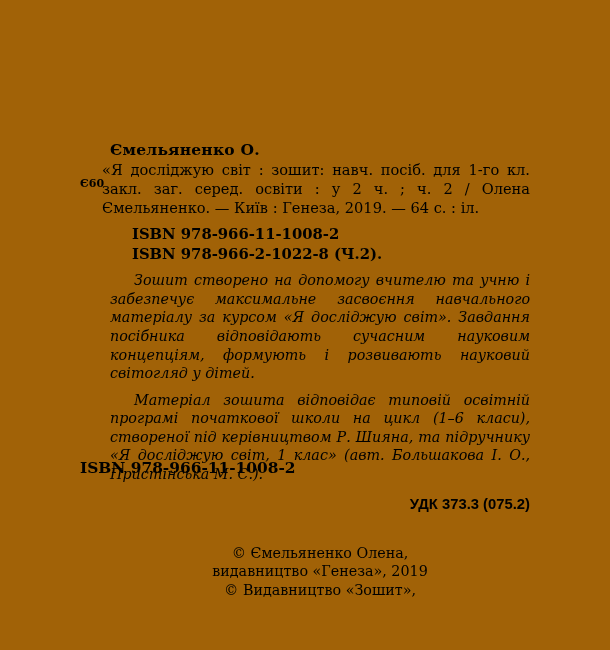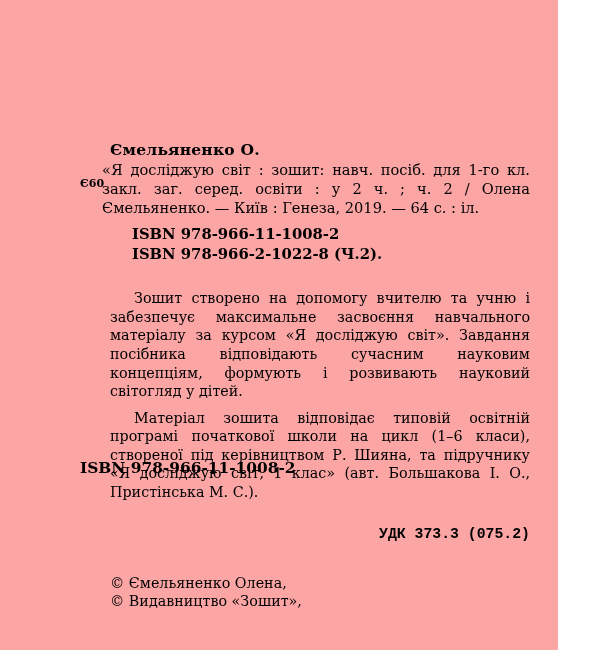--- a/index.html
+++ b/index.html
@@ -12,23 +12,23 @@
     height: 650px;
     font-family: "DejaVu Serif", serif;
     color: #000000;
     position: relative;
     overflow: hidden;
   }
   .page {
     position: absolute;
     left: 0;
     top: 0;
-    width: 558px;
+    width: 610px;
     height: 650px;
-    background: #fca5a5;
+    background: #a16207;
   }
   .colophon {
     position: absolute;
     left: 80px;
     top: 140px;
     width: 450px;
   }
   .author-line {
     font-family: "DejaVu Serif", serif;
     font-weight: bold;
@@ -58,46 +58,47 @@
   }
   .isbn-group {
     margin-top: 6px;
     margin-left: 52px;
     font-family: "DejaVu Serif", serif;
     font-size: 14.8px;
     font-weight: bold;
     line-height: 1.35;
   }
   .annotation {
-    margin-top: 25px;
+    margin-top: 7px;
     margin-left: 30px;
     font-family: "DejaVu Serif", serif;
     font-size: 14.3px;
     line-height: 1.30;
     text-align: justify;
+    font-style: italic;
   }
   .annotation p {
     margin: 0 0 0 0;
     text-indent: 24px;
   }
   .annotation p + p {
     margin-top: 8px;
   }
   .udk {
-    margin-top: 24px;
+    margin-top: 12px;
     margin-left: 30px;
     text-align: right;
-    font-family: Liberation Mono, monospace;
+    font-family: Liberation Sans, sans-serif;
     font-weight: bold;
     font-size: 14.8px;
   }
   .copyright {
     margin-top: 32px;
     margin-left: 30px;
-    text-align: left;
+    text-align: center;
     font-family: "DejaVu Serif", serif;
     font-size: 14.3px;
     line-height: 1.30;
   }
   .copyright .cr-line {
     white-space: nowrap;
   }
   .isbn-bottom {
     position: absolute;
     left: 80px;
@@ -129,20 +130,21 @@
 
     <div class="annotation">
       <p>Зошит створено на допомогу вчителю та учню і забезпечує максимальне засвоєння навчального матеріалу за курсом «Я досліджую світ». Завдання посібника відповідають сучасним науковим концепціям, формують і розвивають науковий світогляд у дітей.</p>
       <p>Матеріал зошита відповідає типовій освітній програмі початкової школи на цикл (1–6 класи), створеної під керівництвом Р. Шияна, та підручнику «Я досліджую світ, 1 клас» (авт. Большакова І. О., Пристінська М. С.).</p>
     </div>
 
     <div class="udk">УДК 373.3 (075.2)</div>
 
     <div class="copyright">
       <div class="cr-line">© Ємельяненко Олена,</div>
+      <div class="cr-line">видавництво «Генеза», 2019</div>
       <div class="cr-line">© Видавництво «Зошит»,</div>
     </div>
 
   </div>
 
   <div class="isbn-bottom">
     <div>ISBN 978-966-11-1008-2</div>
   </div>
 
 </div>

